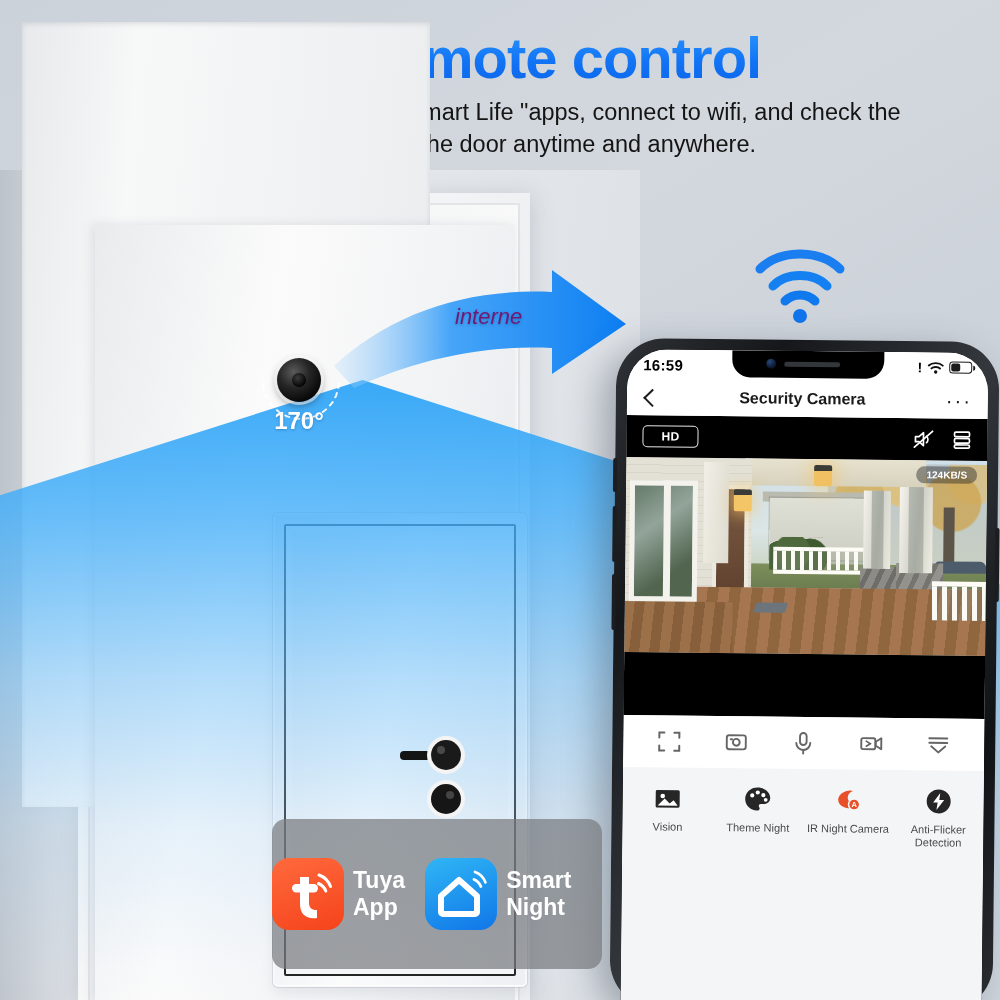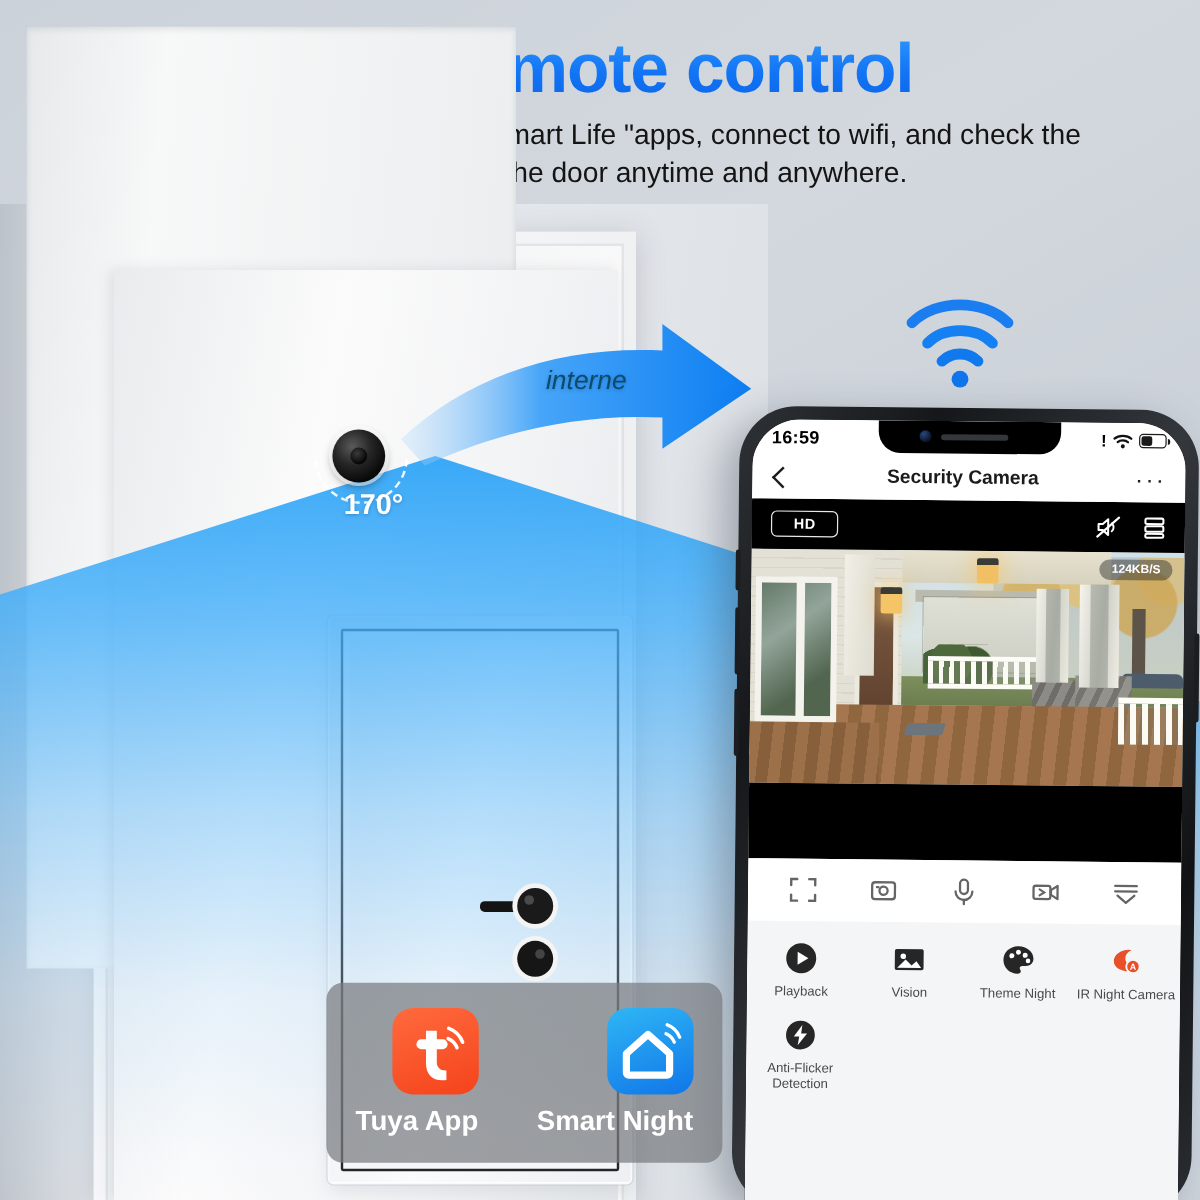--- a/index.html
+++ b/index.html
@@ -90,29 +90,29 @@
     background:linear-gradient(180deg,
        rgba(41,162,247,.92) 0%,
        rgba(70,176,250,.80) 22%,
        rgba(120,196,250,.55) 48%,
        rgba(175,216,248,.28) 72%,
        rgba(215,232,248,.06) 95%,
        rgba(215,232,248,0) 100%);
     z-index:5;pointer-events:none;
   }
   .angle-label{
-    position:absolute;left:262px;top:407px;width:74px;text-align:right;
+    position:absolute;left:262px;top:407px;width:74px;text-align:center;
     color:#fff;font-size:24px;font-weight:600;z-index:8;
     text-shadow:0 1px 3px rgba(0,60,120,.35);
   }
 
   
   .arrow-wrap{position:absolute;left:330px;top:268px;width:310px;height:120px;z-index:9;}
   .arrow-label{
-    position:absolute;left:125px;top:36px;color:#0c4a6e;font-size:22px;
+    position:absolute;left:125px;top:36px;color:#701a75;font-size:22px;
     font-style:italic;font-weight:500;z-index:11;
     text-shadow:0 1px 3px rgba(0,60,120,.4);
   }
 
   
   .wifi-big{position:absolute;left:752px;top:243px;width:96px;height:82px;z-index:9;}
 
   
   .phone{
     position:absolute;left:613px;top:340px;width:383px;height:670px;
@@ -265,21 +265,21 @@
   .feat{width:25%;display:flex;flex-direction:column;align-items:center;gap:7px;margin-bottom:14px;}
   .feat .lbl{font-size:11px;color:#4a4a4a;text-align:center;line-height:13px;width:86px;}
   .feat .lbl.blue{color:#1c7fe0;}
 
   
   .badges{
     position:absolute;left:272px;top:819px;width:330px;height:150px;
     background:rgba(120,124,128,.72);border-radius:14px;z-index:12;
     display:flex;align-items:center;justify-content:space-around;
   }
-  .badge{display:flex;flex-direction:column;align-items:flex-end;gap:9px;}
+  .badge{display:flex;align-items:center;gap:9px;}
   .badge .nm{color:#fff;font-size:23px;font-weight:700;}
   .appicon{width:72px;height:72px;border-radius:17px;position:relative;}
   .ic-tuya{background:linear-gradient(160deg,#ff6a3d,#f5431b);}
   .ic-life{background:linear-gradient(160deg,#2fb6f5,#1076e8);}
 </style>
 </head>
 <body>
 
 <div class="stage">
 
@@ -439,27 +439,20 @@
           </svg>
           <svg width="26" height="26" viewBox="0 0 26 26">
             <line x1="4" y1="7" x2="22" y2="7" stroke="#656565" stroke-width="1.9" stroke-linecap="round"></line>
             <line x1="4" y1="11.5" x2="22" y2="11.5" stroke="#656565" stroke-width="1.9" stroke-linecap="round"></line>
             <path d="M6 15 L13 21 L20 15" fill="none" stroke="#656565" stroke-width="1.9" stroke-linecap="round" stroke-linejoin="round"></path>
           </svg>
         </div>
 
         <div class="featgrid">
 
-          <div class="feat">
-            <svg width="30" height="30" viewBox="0 0 30 30">
-              <circle cx="15" cy="15" r="12.5" fill="#262626"></circle>
-              <path d="M12 9.5 L21 15 L12 20.5 Z" fill="#fff"></path>
-            </svg>
-            <div class="lbl">Playback</div>
-          </div>
 
           <div class="feat">
             <svg width="30" height="30" viewBox="0 0 30 30">
               <rect x="3" y="6.5" width="24" height="17.5" rx="1.5" fill="#262626"></rect>
               <circle cx="10" cy="12.5" r="2.3" fill="#fff"></circle>
               <path d="M5 22 L12 15 L17 20 L21 16.5 L25 22 Z" fill="#fff"></path>
             </svg>
             <div class="lbl">Vision</div>
           </div>
 

